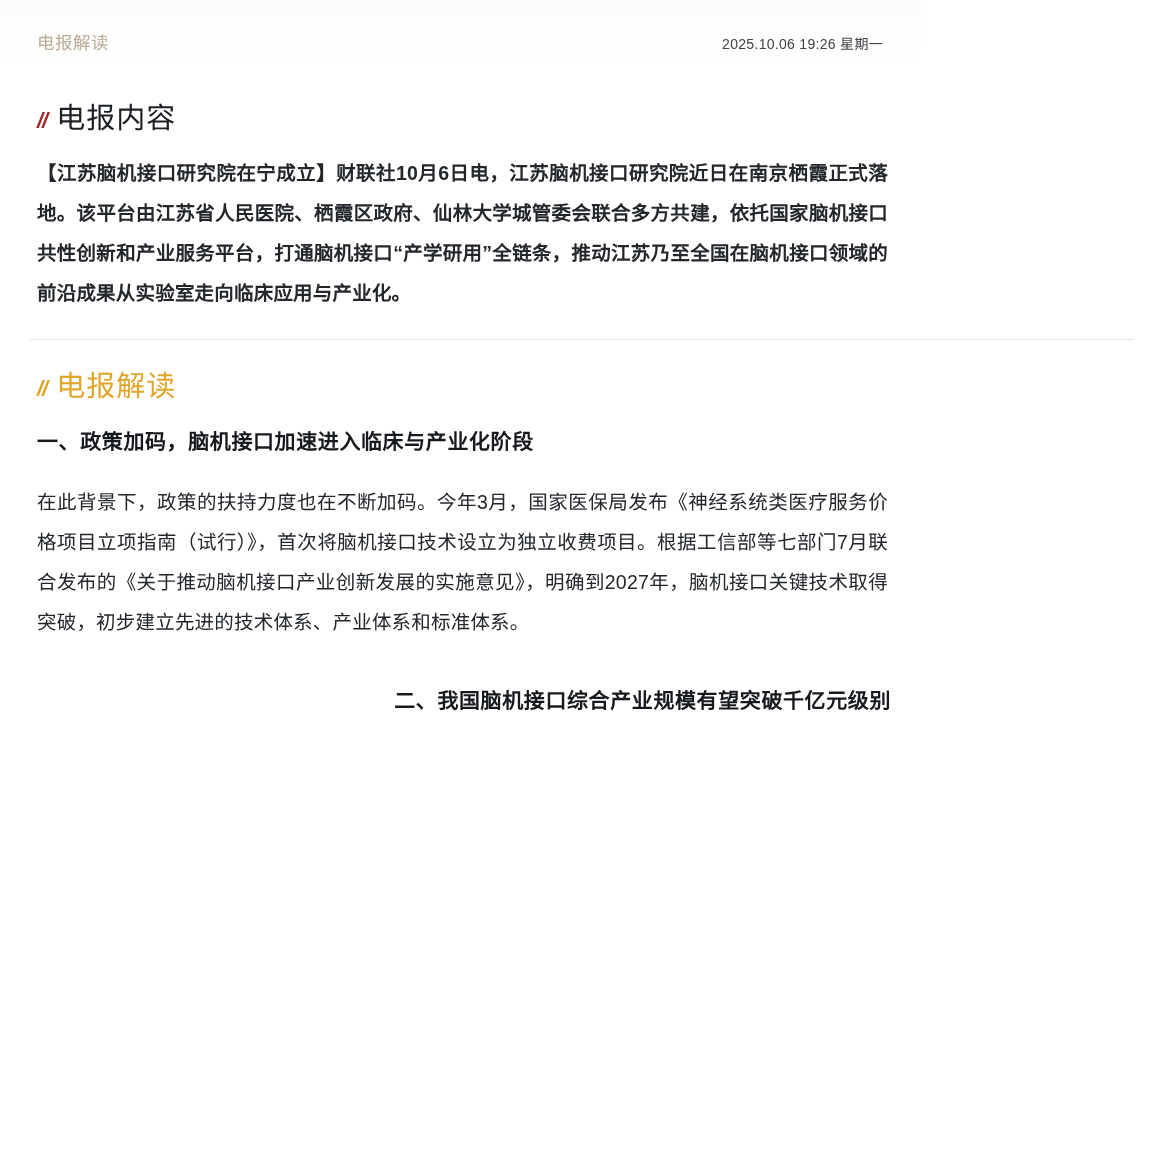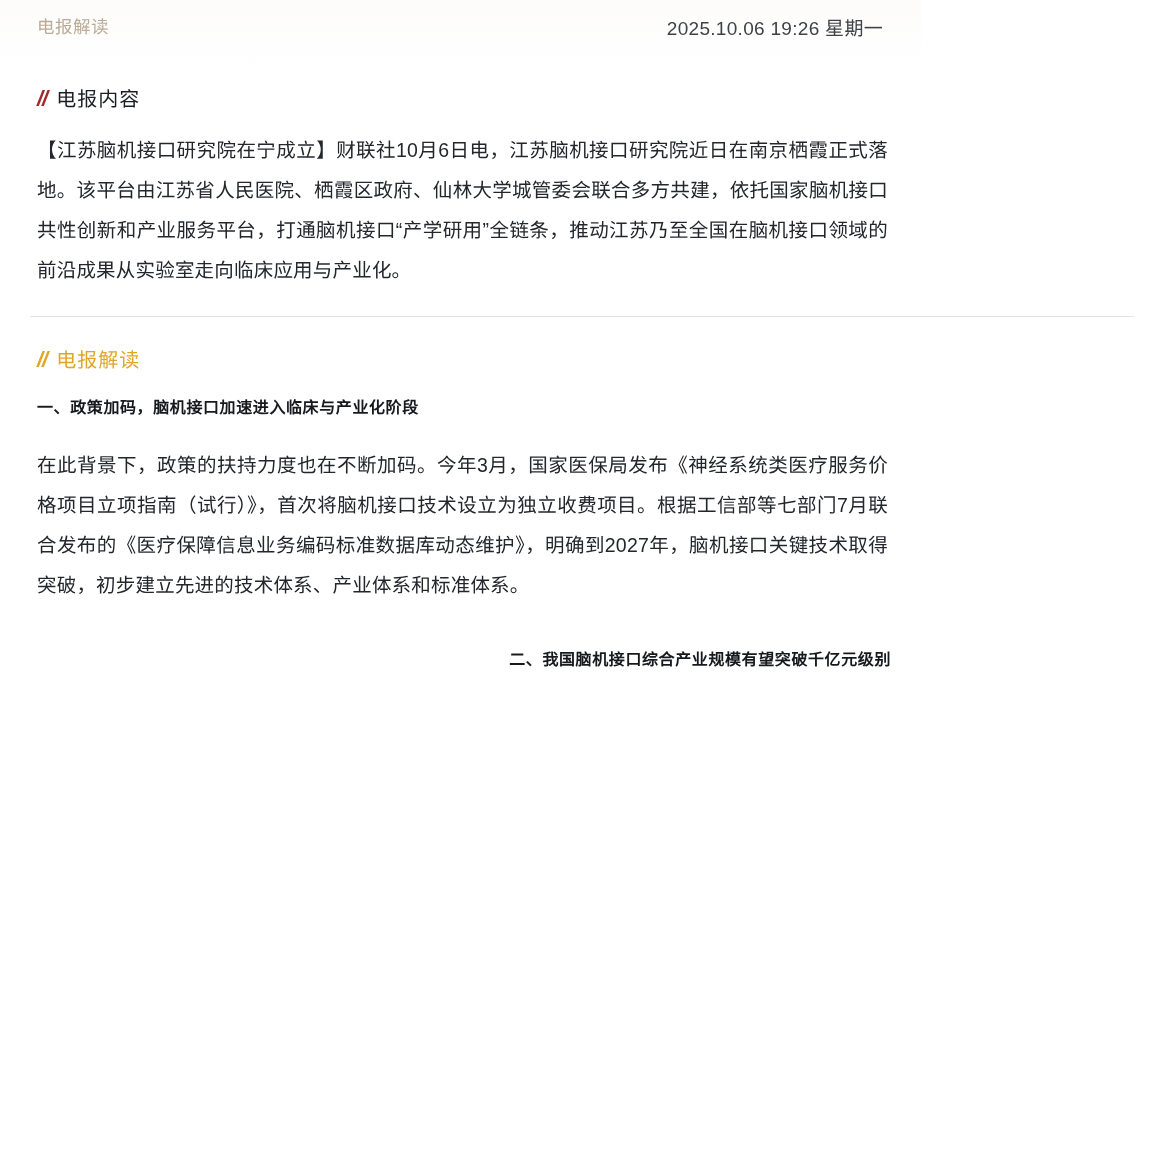--- a/index.html
+++ b/index.html
@@ -17,40 +17,40 @@
     overflow: hidden;
     position: relative;
   }
 
   
   .page {
     position: relative;
     width: 921px;
     min-height: 1163px;
     background: linear-gradient(180deg, #fdfcfb 0px, #ffffff 70px, #ffffff 100%);
-    padding: 0 30px;
+    padding: 16px 30px;
   }
 
   
   .topbar {
     height: 56px;
     display: flex;
     align-items: center;
     justify-content: space-between;
     padding: 0 8px 0 7px;
   }
   .tag-chip {
     font-size: 17.5px;
     letter-spacing: 0.5px;
     color: #b9ab96;
     line-height: 1;
     white-space: nowrap;
   }
   .timestamp {
-    font-size: 19px;
+    font-size: 14px;
     color: #3f4247;
     letter-spacing: 0.3px;
     line-height: 1;
     white-space: nowrap;
   }
 
   
   .block-heading {
     display: flex;
     align-items: baseline;
@@ -59,54 +59,54 @@
     margin: 32px 0 20px 0;
   }
   .block-heading .slashes {
     font-size: 22px;
     font-weight: 700;
     font-style: italic;
     letter-spacing: -1px;
     line-height: 1;
   }
   .block-heading .htext {
-    font-size: 20px;
+    font-size: 29px;
     font-weight: 400;
     letter-spacing: 1px;
     line-height: 1;
   }
   .block-heading.dark .slashes { color: #9e2a2b; }
   .block-heading.dark .htext   { color: #1b1f24; }
   .block-heading.gold .slashes { color: #e0a62c; }
   .block-heading.gold .htext   { color: #e0a62c; }
 
   
   .body-para {
     font-size: 19.5px;
     line-height: 40px;
     color: #23272c;
     letter-spacing: 0.2px;
     text-align: justify;
     text-justify: inter-ideograph;
     margin: 0 0 20px 0;
     padding: 0 3px 0 7px;
   }
-  .lead-para { margin-bottom: 26px; }
+  .lead-para { margin-bottom: 26px; font-weight: bold; }
 
   
   .divider {
     height: 1px;
     background: #e4e4e4;
     margin: 22px 0 0 0;
     width: 1104px;
   }
 
   
   .sub-heading {
-    font-size: 16px;
+    font-size: 21px;
     font-weight: 700;
     color: #16191d;
     letter-spacing: 0.6px;
     line-height: 1.4;
     margin: 26px 0 26px 0;
     padding: 0 0 0 7px;
   }
   .sub-heading.second { margin-top: 44px; margin-bottom: 32px; text-align: right; }
   .analysis-body { position: relative; }
 </style>
@@ -132,21 +132,21 @@
   <div class="block-heading gold">
     <span class="slashes">//</span>
     <span class="htext">电报解读</span>
   </div>
 
   <div class="analysis-body">
 
     <h3 class="sub-heading">一、政策加码，脑机接口加速进入临床与产业化阶段</h3>
 
 
-    <p class="body-para">在此背景下，政策的扶持力度也在不断加码。今年3月，国家医保局发布《神经系统类医疗服务价格项目立项指南（试行）》，首次将脑机接口技术设立为独立收费项目。根据工信部等七部门7月联合发布的《医疗保障信息业务编码标准数据库动态维护》，明确到2027年，脑机接口关键技术取得突破，初步建立先进的技术体系、产业体系和标准体系。</p>
+    <p class="body-para">在此背景下，政策的扶持力度也在不断加码。今年3月，国家医保局发布《神经系统类医疗服务价格项目立项指南（试行）》，首次将脑机接口技术设立为独立收费项目。根据工信部等七部门7月联合发布的《关于推动脑机接口产业创新发展的实施意见》，明确到2027年，脑机接口关键技术取得突破，初步建立先进的技术体系、产业体系和标准体系。</p>
 
 
     <h3 class="sub-heading second">二、我国脑机接口综合产业规模有望突破千亿元级别</h3>
 
 
 
   </div>
 
 </div>
 

